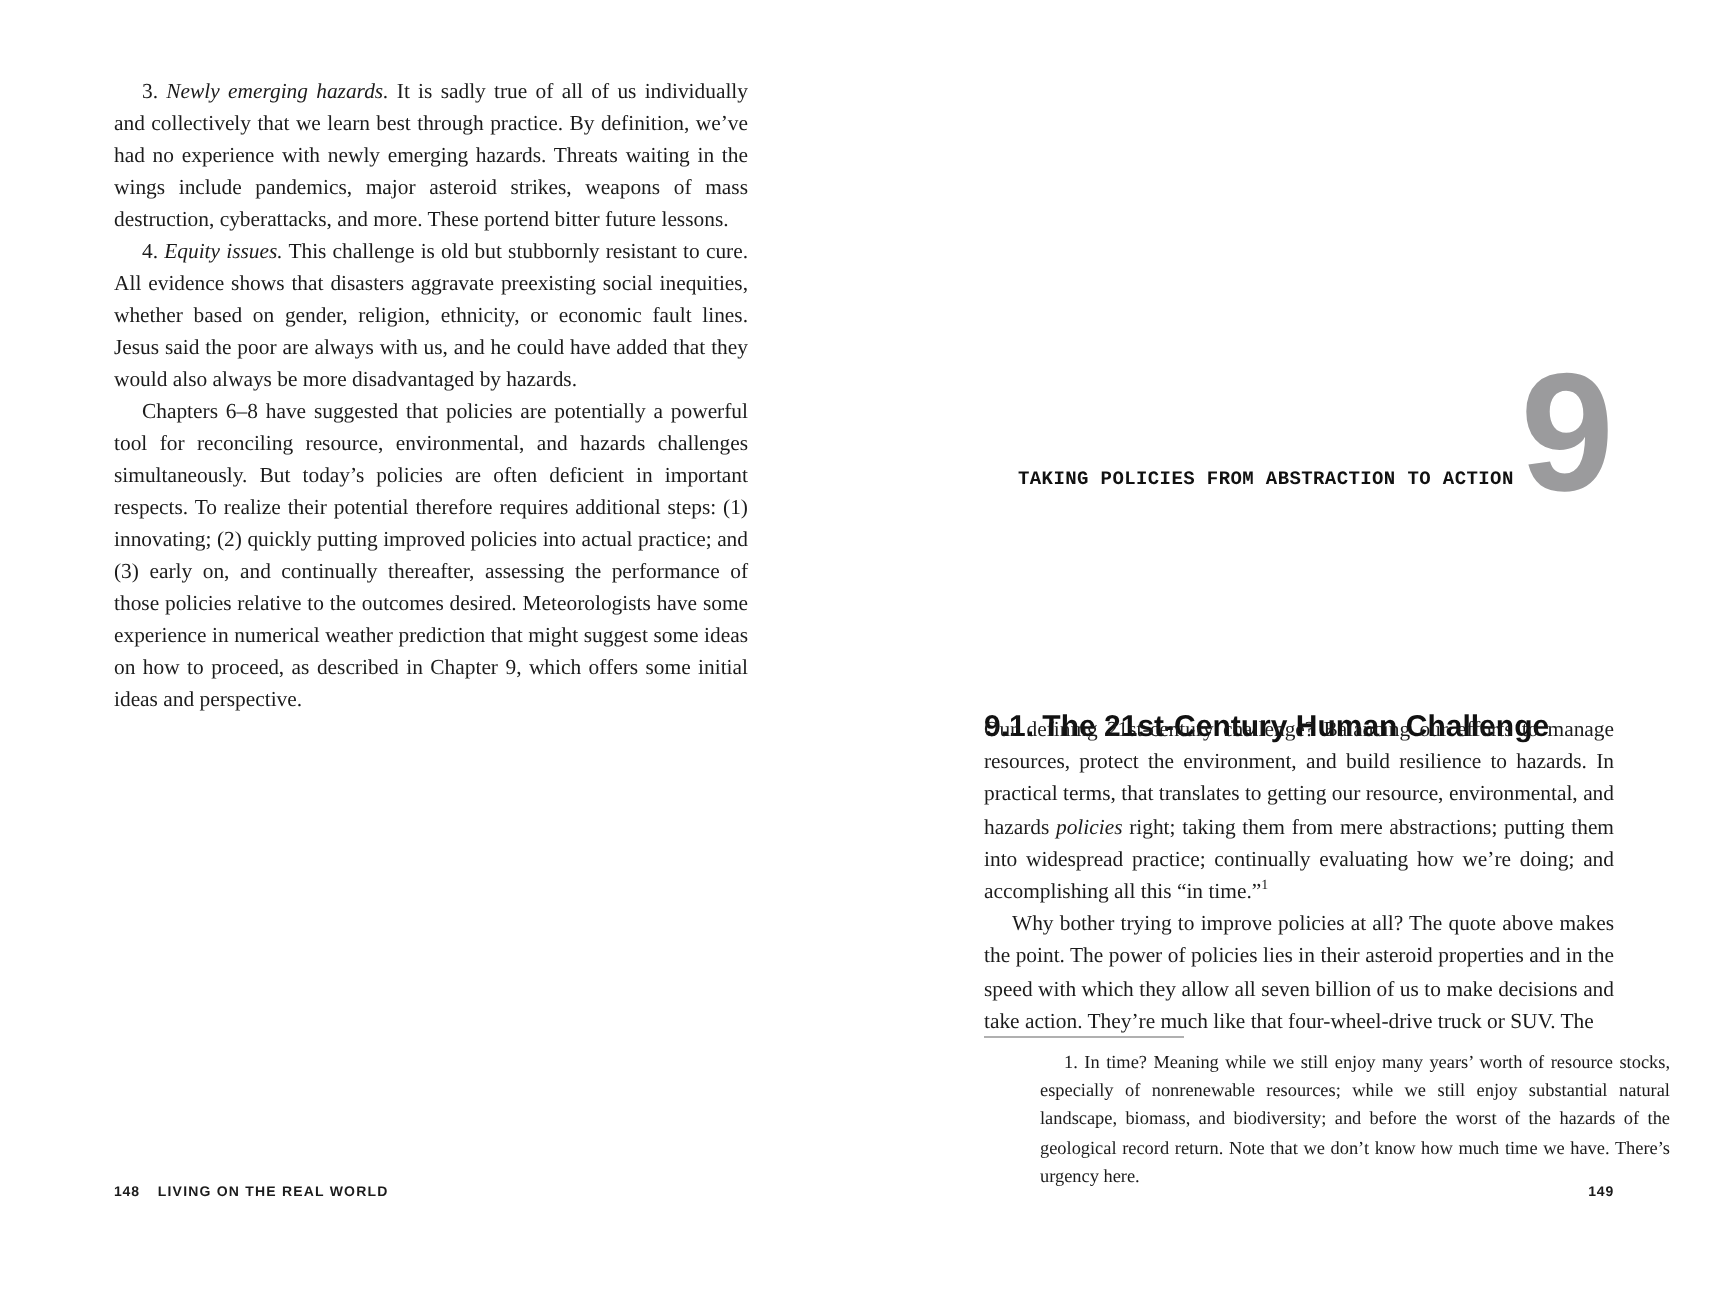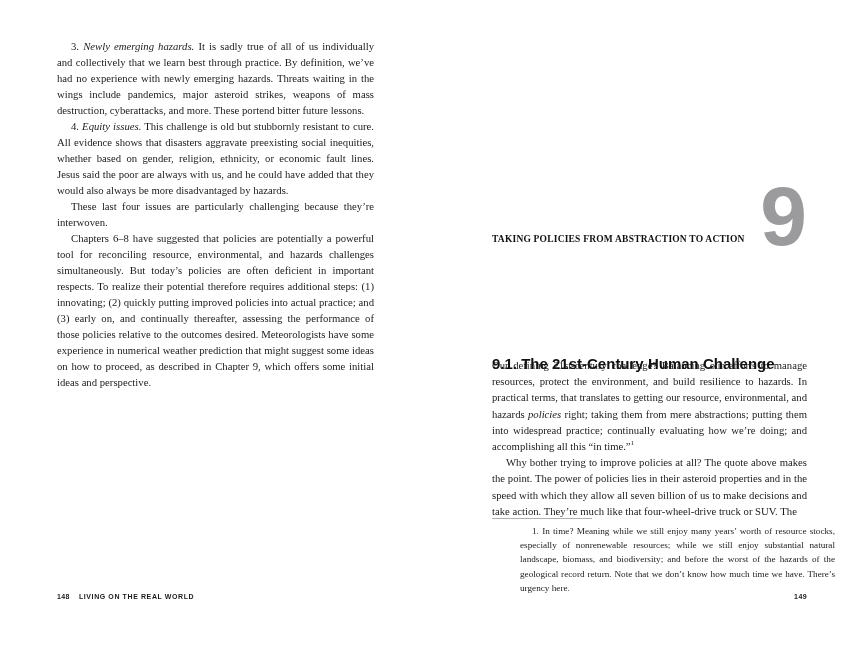--- a/index.html
+++ b/index.html
@@ -47,24 +47,24 @@
     top: 180px;
     right: 57px;
     font-family: "Liberation Sans", sans-serif;
     font-weight: bold;
     font-size: 84px;
     line-height: 72px;
     color: #9b9b9d;
   }
   .chapter-title {
     position: absolute;
-    left: 492px;
+    left: 509px;
     top: 234px;
     width: 315px;
-    font-family: Liberation Serif, serif;
+    font-family: Liberation Mono, monospace;
     font-weight: bold;
     font-size: 9.5px;
     letter-spacing: 0.2px;
     color: #111;
   }
   .epigraph {
     position: absolute;
     left: 505px;
     top: 298px;
     width: 285px;
@@ -114,21 +114,20 @@
   }
 </style>
 </head>
 <body>
 
 <div class="spread">
 
   <div class="left-text">
     <p class="para-indent"><span>3. </span><i>Newly emerging hazards.</i><span> It is sadly true of all of us individually and collectively that we learn best through practice. By definition, we’ve had no experience with newly emerging hazards. Threats waiting in the wings include pandemics, major asteroid strikes, weapons of mass destruction, cyberattacks, and more. These portend bitter future lessons.</span></p>
     <p class="para-indent"><span>4. </span><i>Equity issues.</i><span> This challenge is old but stubbornly resistant to cure. All evidence shows that disasters aggravate preexisting social inequities, whether based on gender, religion, ethnicity, or economic fault lines. Jesus said the poor are always with us, and he could have added that they would also always be more disadvantaged by hazards.</span></p>
-    <p class="para-indent">These last four issues are particularly challenging because they’re interwoven.</p>
     <p class="para-indent">Chapters 6–8 have suggested that policies are potentially a powerful tool for reconciling resource, environmental, and hazards challenges simultaneously. But today’s policies are often deficient in important respects. To realize their potential therefore requires additional steps: (1) innovating; (2) quickly putting improved policies into actual practice; and (3) early on, and continually thereafter, assessing the performance of those policies relative to the outcomes desired. Meteorologists have some experience in numerical weather prediction that might suggest some ideas on how to proceed, as described in Chapter 9, which offers some initial ideas and perspective.</p>
   </div>
 
   <div class="footer footer-left">
     <span>148</span><span class="running-title">LIVING ON THE REAL WORLD</span>
   </div>
 
   <div class="chapter-number">9</div>
   <div class="chapter-title">TAKING POLICIES FROM ABSTRACTION TO ACTION</div>
 

